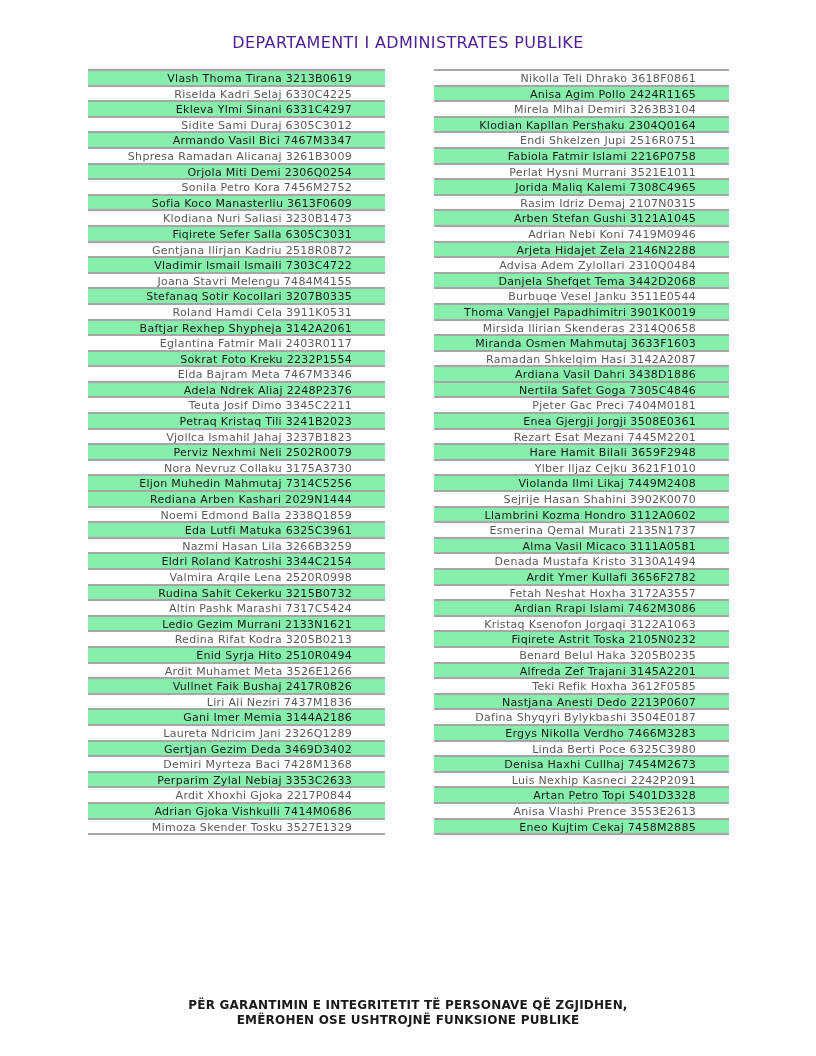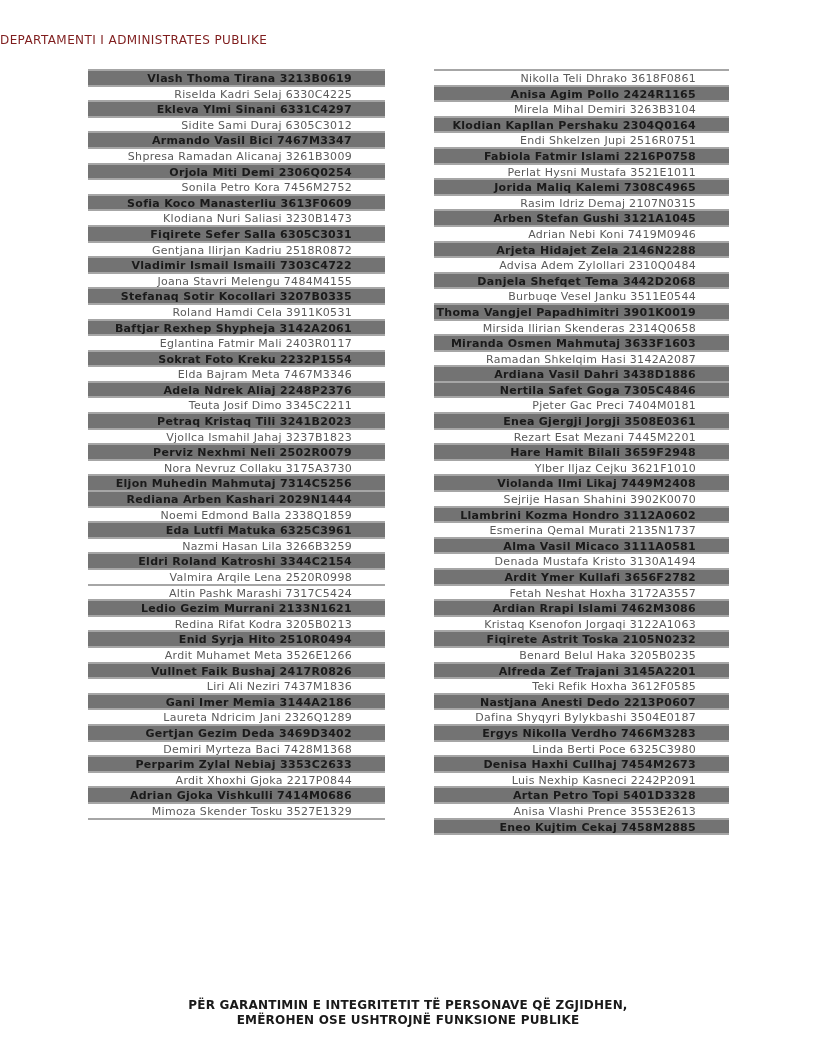--- a/index.html
+++ b/index.html
@@ -1,35 +1,35 @@
 <!DOCTYPE html>
 <html><head>
 <meta charset="utf-8">
 <style>
   html,body{margin:0;padding:0;background:#fff;}
   .page{
     position:relative;width:816px;height:1056px;background:#ffffff;
     font-family:"DejaVu Sans","Liberation Sans",sans-serif;overflow:hidden;
   }
   .title{
-    position:absolute;top:33px;left:0;width:816px;
-    font-size:12px;letter-spacing:.4px;color:#7f1d1d;font-weight:400;
+    position:absolute;top:33px;left:0;width:816px;text-align:center;
+    font-size:16px;letter-spacing:.4px;color:#4c1d95;font-weight:400;
   }
   .ptable{
     position:absolute;top:69px;border-top:2px solid #a6a6a6;
   }
   .ptable.left{left:88px;width:297px;}
   .ptable.right{left:434px;width:295px;}
   .row{
     height:15.6px;line-height:15.6px;border-bottom:2px solid #a6a6a6;
     text-align:right;padding-right:33px;box-sizing:border-box;
     font-size:11px;letter-spacing:.3px;white-space:nowrap;overflow:hidden;
     background:#ffffff;color:#5a5a5a;font-weight:400;
   }
-  .row.em{background:#737373;color:#1a1a1a;font-weight:700;}
+  .row.em{background:#86efac;color:#1a1a1a;font-weight:400;}
   .footer{
     position:absolute;top:998px;left:0;width:816px;text-align:center;
     font-size:12px;font-weight:700;color:#1a1a1a;letter-spacing:.2px;line-height:15px;
   }
 </style>
 </head>
 <body>
 
 <div class="page">
   <div class="title">DEPARTAMENTI I ADMINISTRATES PUBLIKE</div>
@@ -60,20 +60,21 @@
       <div class="row">Vjollca Ismahil Jahaj 3237B1823</div>
       <div class="row em">Perviz Nexhmi Neli 2502R0079</div>
       <div class="row">Nora Nevruz Collaku 3175A3730</div>
       <div class="row em">Eljon Muhedin Mahmutaj 7314C5256</div>
       <div class="row em">Rediana Arben Kashari 2029N1444</div>
       <div class="row">Noemi Edmond Balla 2338Q1859</div>
       <div class="row em">Eda Lutfi Matuka 6325C3961</div>
       <div class="row">Nazmi Hasan Lila 3266B3259</div>
       <div class="row em">Eldri Roland Katroshi 3344C2154</div>
       <div class="row">Valmira Arqile Lena 2520R0998</div>
+      <div class="row em">Rudina Sahit Cekerku 3215B0732</div>
       <div class="row">Altin Pashk Marashi 7317C5424</div>
       <div class="row em">Ledio Gezim Murrani 2133N1621</div>
       <div class="row">Redina Rifat Kodra 3205B0213</div>
       <div class="row em">Enid Syrja Hito 2510R0494</div>
       <div class="row">Ardit Muhamet Meta 3526E1266</div>
       <div class="row em">Vullnet Faik Bushaj 2417R0826</div>
       <div class="row">Liri Ali Neziri 7437M1836</div>
       <div class="row em">Gani Imer Memia 3144A2186</div>
       <div class="row">Laureta Ndricim Jani 2326Q1289</div>
       <div class="row em">Gertjan Gezim Deda 3469D3402</div>
@@ -83,21 +84,21 @@
       <div class="row em">Adrian Gjoka Vishkulli 7414M0686</div>
       <div class="row">Mimoza Skender Tosku 3527E1329</div>
     </div>
   <div class="ptable right" id="right-col">
       <div class="row">Nikolla Teli Dhrako 3618F0861</div>
       <div class="row em">Anisa Agim Pollo 2424R1165</div>
       <div class="row">Mirela Mihal Demiri 3263B3104</div>
       <div class="row em">Klodian Kapllan Pershaku 2304Q0164</div>
       <div class="row">Endi Shkelzen Jupi 2516R0751</div>
       <div class="row em">Fabiola Fatmir Islami 2216P0758</div>
-      <div class="row">Perlat Hysni Mustafa 3521E1011</div>
+      <div class="row">Perlat Hysni Murrani 3521E1011</div>
       <div class="row em">Jorida Maliq Kalemi 7308C4965</div>
       <div class="row">Rasim Idriz Demaj 2107N0315</div>
       <div class="row em">Arben Stefan Gushi 3121A1045</div>
       <div class="row">Adrian Nebi Koni 7419M0946</div>
       <div class="row em">Arjeta Hidajet Zela 2146N2288</div>
       <div class="row">Advisa Adem Zylollari 2310Q0484</div>
       <div class="row em">Danjela Shefqet Tema 3442D2068</div>
       <div class="row">Burbuqe Vesel Janku 3511E0544</div>
       <div class="row em">Thoma Vangjel Papadhimitri 3901K0019</div>
       <div class="row">Mirsida Ilirian Skenderas 2314Q0658</div>

